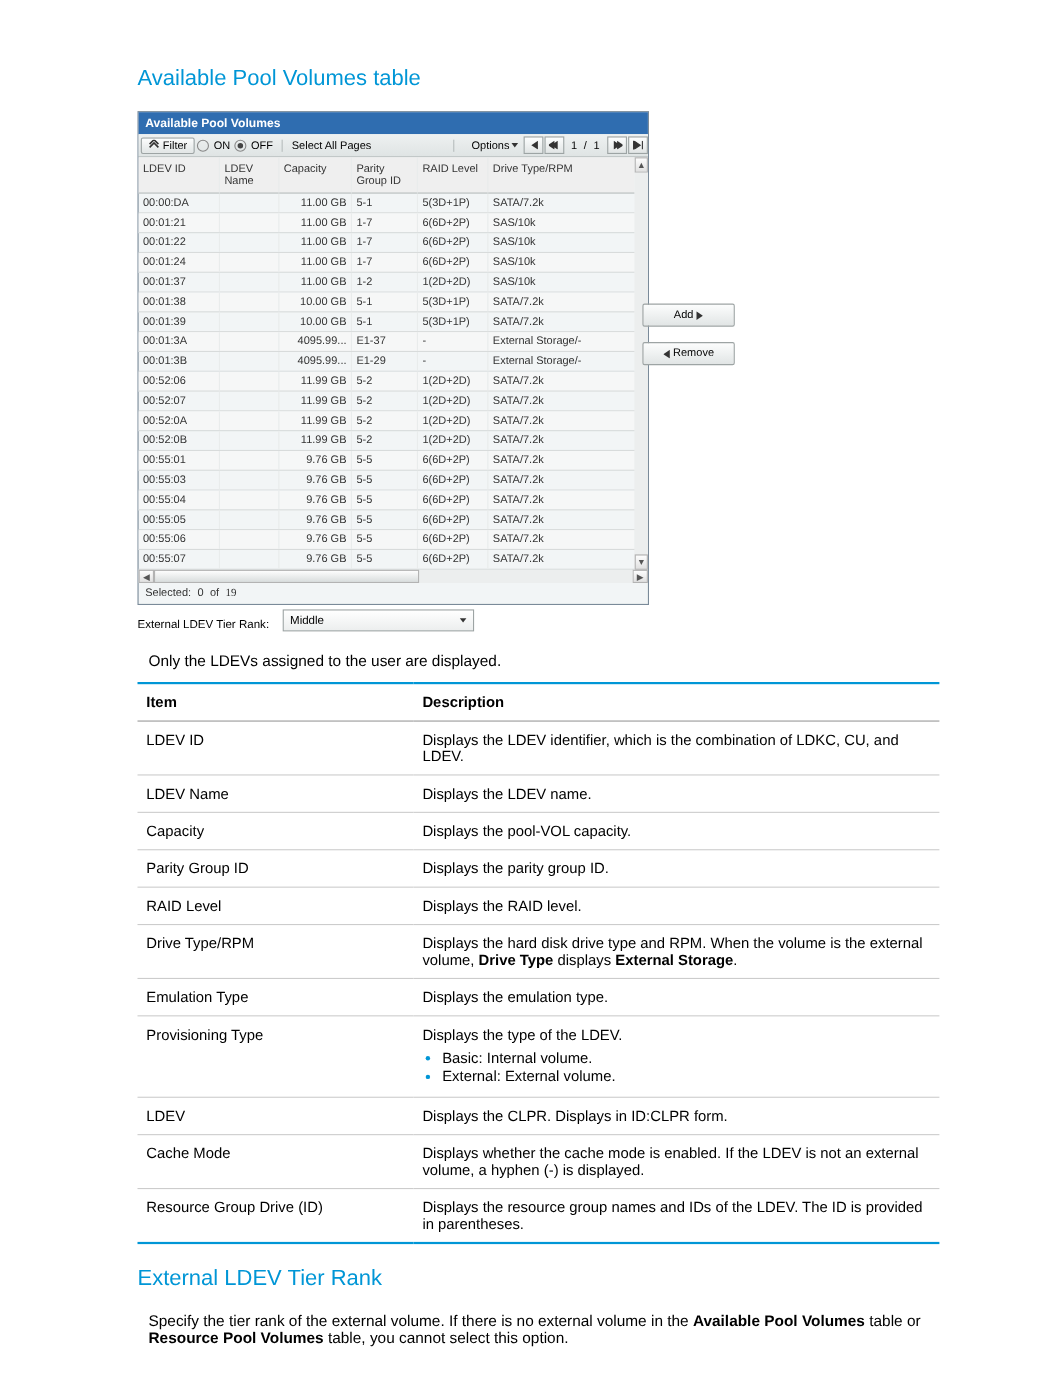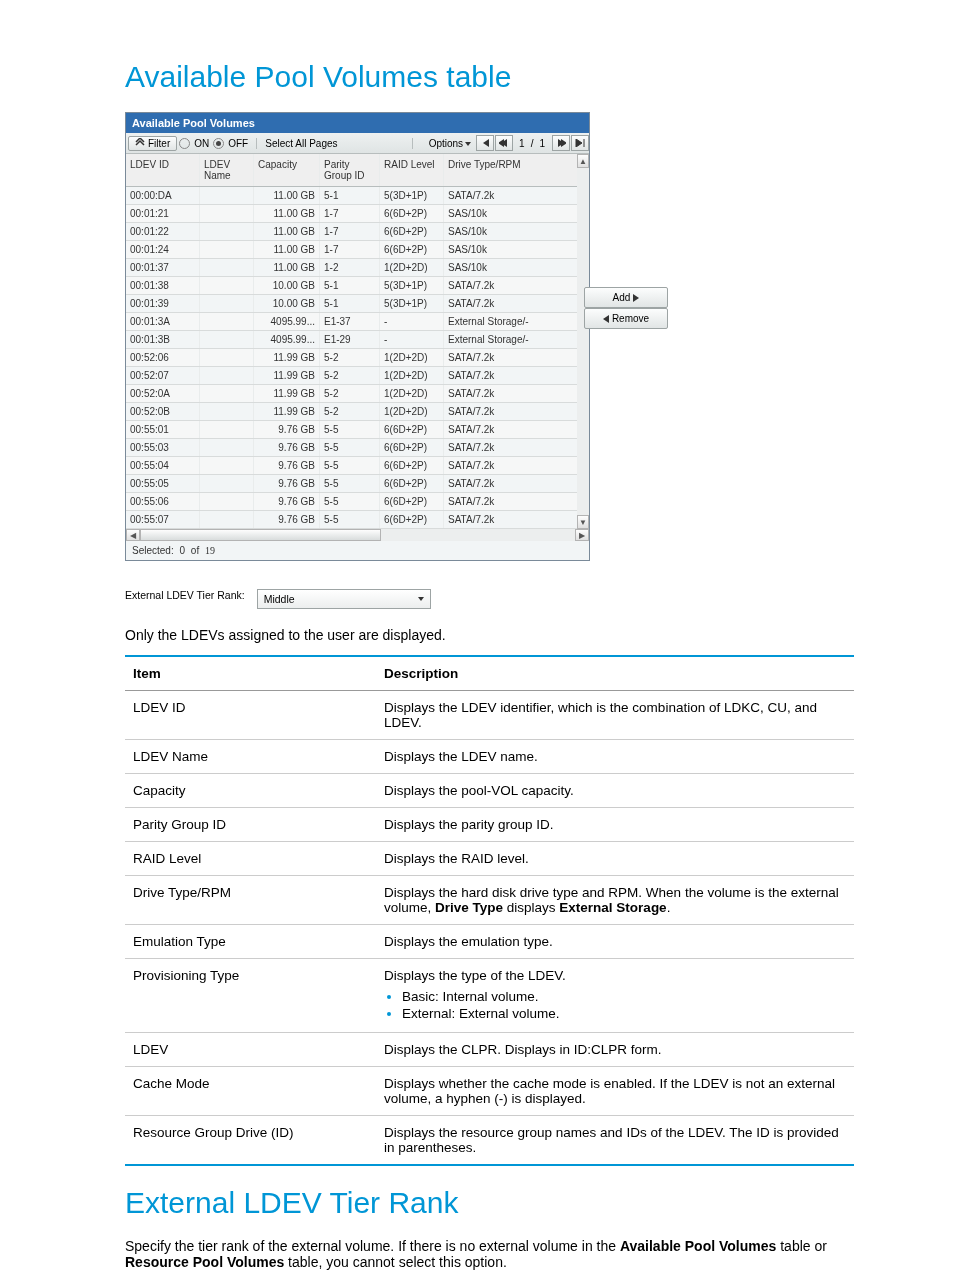--- a/index.html
+++ b/index.html
@@ -1,17 +1,17 @@
 <!DOCTYPE html>
 <html><head>
 <meta charset="utf-8">
 <style>
   html,body{margin:0;padding:0;background:#fff;color:#000;}
   body{font-family:Arial,Helvetica,sans-serif;font-size:13px;width:954px;padding:40px 100px 40px 125px;box-sizing:border-box;}
-  h2.section{color:#0096d6;font-weight:400;font-size:30px;margin:20px 0 18px;}
+  h2.section{color:#0096d6;font-weight:400;font-size:20px;margin:20px 0 18px;}
   
   .shot{width:465px;position:relative;}
   .panel{border:1px solid #7a8a99;background:#f2f5f6;}
   .panel-title{background:#2f6db0;color:#fff;font-size:11px;font-weight:bold;padding:4px 6px;}
   .toolbar{background:linear-gradient(#eef1f1,#dfe4e4);border-bottom:1px solid #b7bdbd;font-size:10px;display:flex;align-items:center;height:20px;}
   .tb-btn{border:1px solid #9da4a4;border-radius:2px;background:linear-gradient(#fcfdfd,#e1e5e5);padding:1px 6px;margin:0 2px;display:inline-flex;align-items:center;gap:3px;cursor:pointer;}
   .tb-text{padding:0 4px;}
   .radio{border:1px solid #888;border-radius:50%;width:9px;height:9px;display:inline-block;position:relative;}
   .radio.on::after{content:"";position:absolute;inset:2px;background:#444;border-radius:50%;}
   .toolbar .spacer{flex:1;}
@@ -28,26 +28,26 @@
   .c-id{width:74px;} .c-name{width:54px;} .c-cap{width:66px;text-align:right;} .c-pg{width:60px;} .c-raid{width:64px;} .c-drv{width:110px;border-right:none;}
   .scrollcol{width:12px;background:linear-gradient(#f1f1f1,#e7e7e7);display:flex;flex-direction:column;}
   .scroll-arrow{height:12px;border:1px solid #b3b3b3;background:linear-gradient(#fdfdfd,#e0e0e0);display:flex;align-items:center;justify-content:center;font-size:8px;color:#555;}
   .scroll-track{flex:1;background:#eceeee;}
   .gridwrap{display:flex;}
   .hscroll{height:12px;background:linear-gradient(#f1f1f1,#e7e7e7);display:flex;}
   .hscroll .arrow{width:12px;border:1px solid #b3b3b3;background:linear-gradient(#fdfdfd,#e0e0e0);display:flex;align-items:center;justify-content:center;font-size:8px;color:#555;}
   .hscroll .track{flex:1;background:#eceeee;position:relative;}
   .hscroll .thumb{position:absolute;left:0;top:0;bottom:0;width:55%;background:linear-gradient(#fdfdfd,#d9dddd);border:1px solid #b3b3b3;}
   .statusbar{font-size:10px;padding:4px 6px;color:#333;}
-  .tierrow{display:flex;align-items:flex-start;font-size:10.5px;margin-top:28px;gap:12px;}
+  .tierrow{display:flex;align-items:flex-end;font-size:10.5px;margin-top:4px;gap:12px;}
   .tierrow .select{border:1px solid #9da4a4;background:linear-gradient(#ffffff,#eceeee);width:160px;height:18px;display:flex;align-items:center;padding:0 6px;justify-content:space-between;cursor:pointer;}
-  .side-btns{position:absolute;right:-78px;top:175px;display:flex;flex-direction:column;}
+  .side-btns{position:absolute;right:-78px;top:175px;display:flex;flex-direction:column;gap:14px;}
   .side-btn{width:70px;border:1px solid #9da4a4;border-radius:2px;background:linear-gradient(#fcfdfd,#e1e5e5);font-size:10px;padding:4px 6px;display:flex;align-items:center;justify-content:center;gap:3px;cursor:pointer;}
   
-  p.body{font-size:14px;margin:18px 0 12px;}
+  p.body{font-size:14px;margin:18px 10px 12px;}
   table.desc{border-collapse:collapse;width:100%;font-size:13.5px;border-top:2px solid #0096d6;}
   table.desc th{text-align:left;font-weight:bold;padding:9px 8px;border-bottom:1px solid #999;background:#fff;}
   table.desc td{padding:9px 8px;border-bottom:1px solid #ccc;vertical-align:top;}
   table.desc tr:last-child td{border-bottom:2px solid #0096d6;}
   table.desc td.item{width:235px;}
   ul.in{margin:6px 0 0 0;padding-left:18px;}
   ul.in li{margin:2px 0;}
   ul.in li::marker{color:#0096d6;}
   .chev{width:10px;height:10px;}
 </style>

